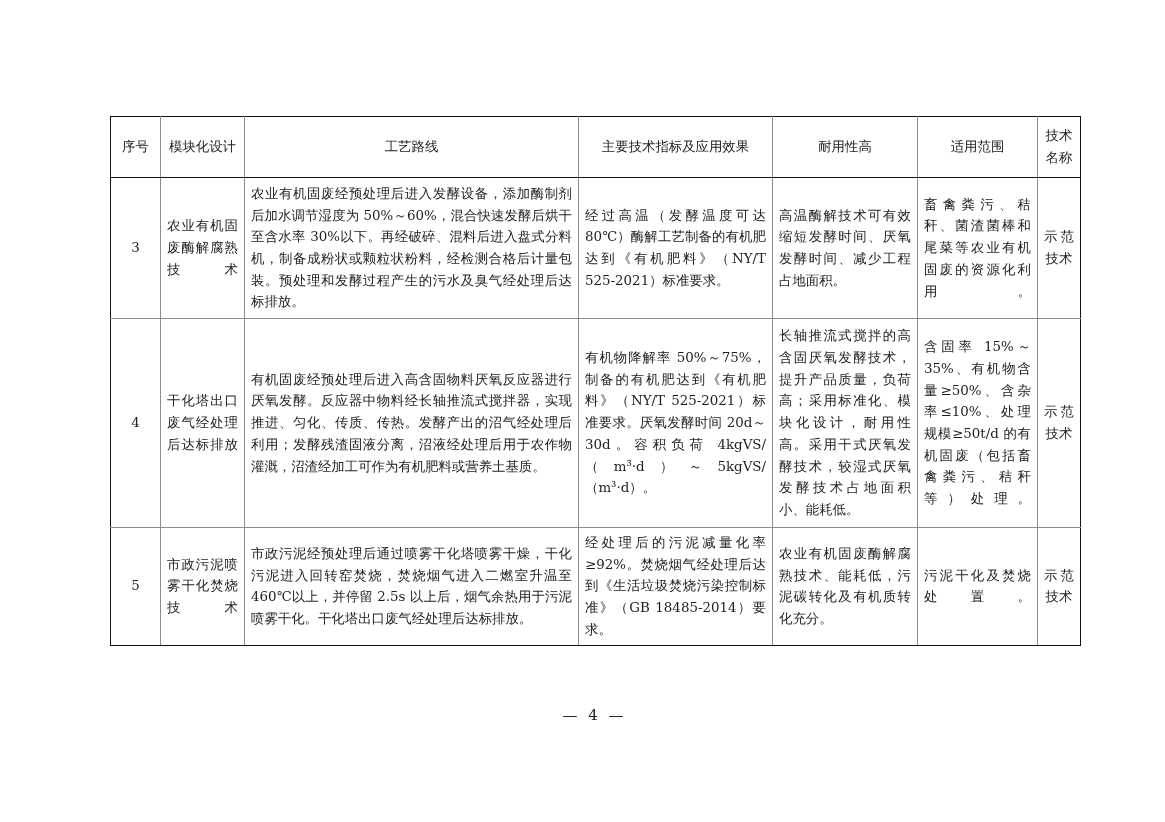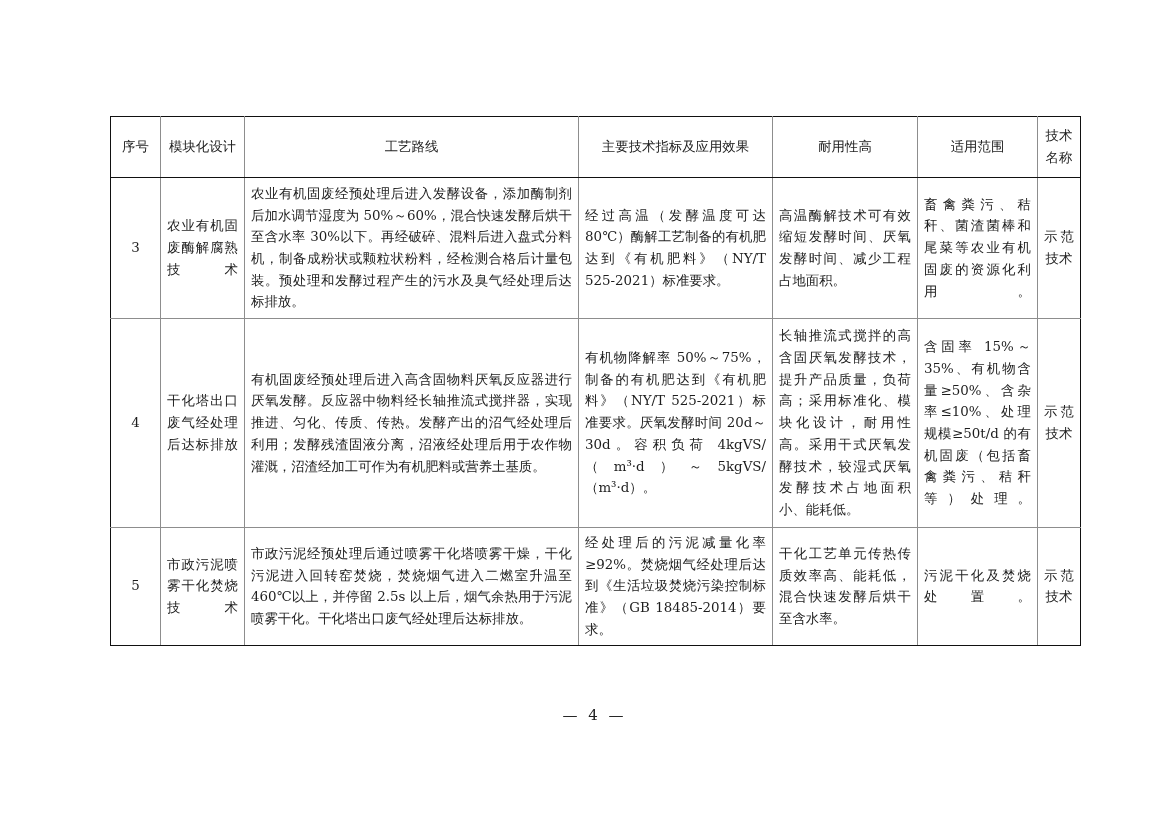--- a/index.html
+++ b/index.html
@@ -154,21 +154,21 @@
           <td class="c-index">有机物降解率 50%～75%，制备的有机肥达到《有机肥料》（NY/T 525-2021）标准要求。厌氧发酵时间 20d～30d。容积负荷 4kgVS/（m³·d）～5kgVS/（m³·d）。</td>
           <td class="c-feature">长轴推流式搅拌的高含固厌氧发酵技术，提升产品质量，负荷高；采用标准化、模块化设计，耐用性高。采用干式厌氧发酵技术，较湿式厌氧发酵技术占地面积小、能耗低。</td>
           <td class="c-scope">含固率 15%～35%、有机物含量≥50%、含杂率≤10%、处理规模≥50t/d 的有机固废（包括畜禽粪污、秸秆等）处理。</td>
           <td class="c-type">示范技术</td>
         </tr>
         <tr class="row-5">
           <td class="c-no">5</td>
           <td class="c-name">市政污泥喷雾干化焚烧技术</td>
           <td class="c-route">市政污泥经预处理后通过喷雾干化塔喷雾干燥，干化污泥进入回转窑焚烧，焚烧烟气进入二燃室升温至 460℃以上，并停留 2.5s 以上后，烟气余热用于污泥喷雾干化。干化塔出口废气经处理后达标排放。</td>
           <td class="c-index">经处理后的污泥减量化率≥92%。焚烧烟气经处理后达到《生活垃圾焚烧污染控制标准》（GB 18485-2014）要求。</td>
-          <td class="c-feature">干化工艺单元传热传质效率高、能耗低，混合快速发酵后烘干至含水率。</td>
+          <td class="c-feature">农业有机固废酶解腐熟技术、能耗低，污泥碳转化及有机质转化充分。</td>
           <td class="c-scope">污泥干化及焚烧处置。</td>
           <td class="c-type">示范技术</td>
         </tr>
       </tbody>
     </table>
   </div>
 
   <div class="footer">— 4 —</div>
 
 </div>

